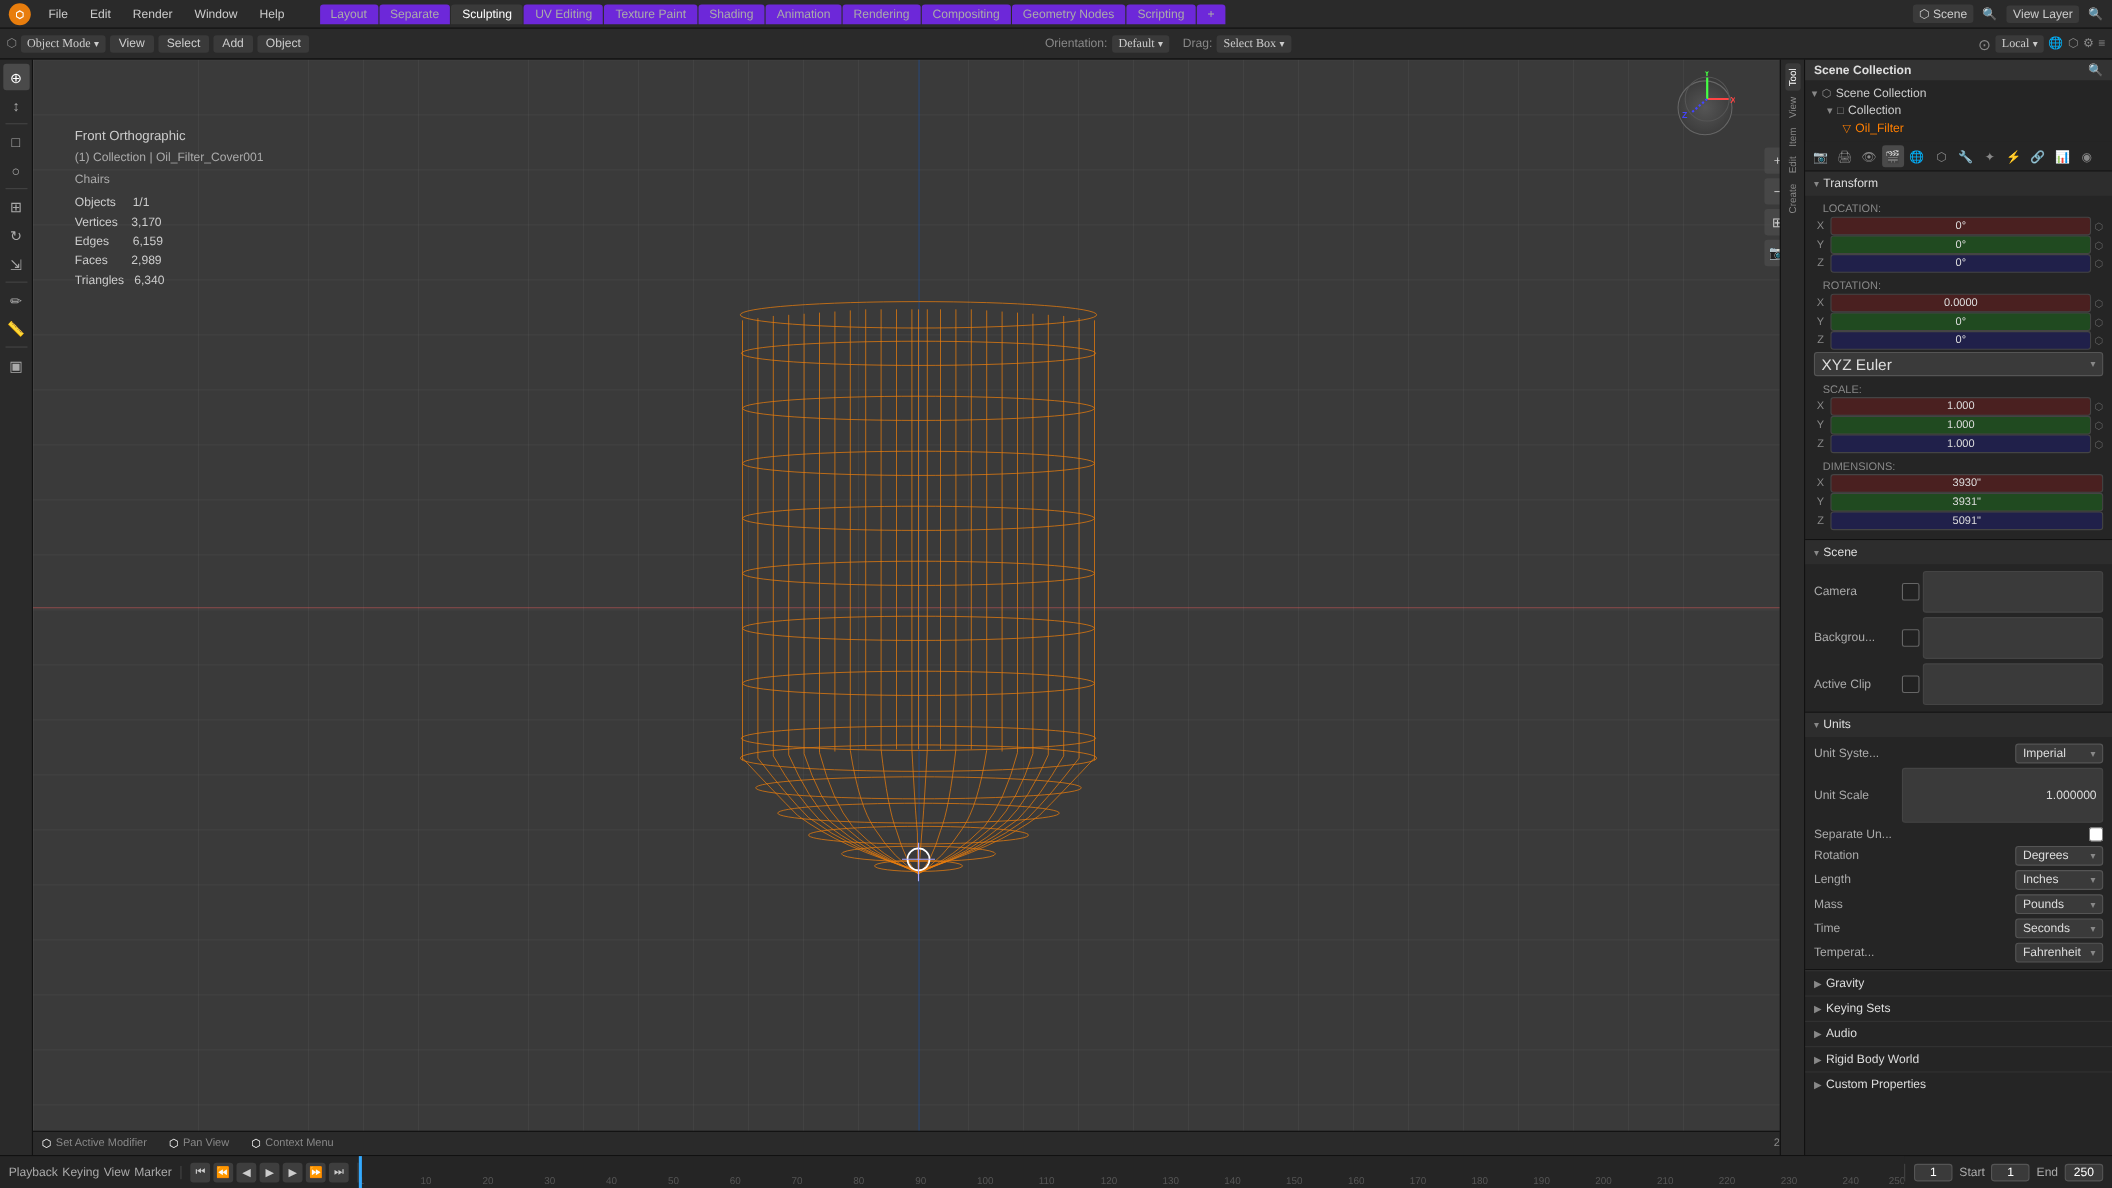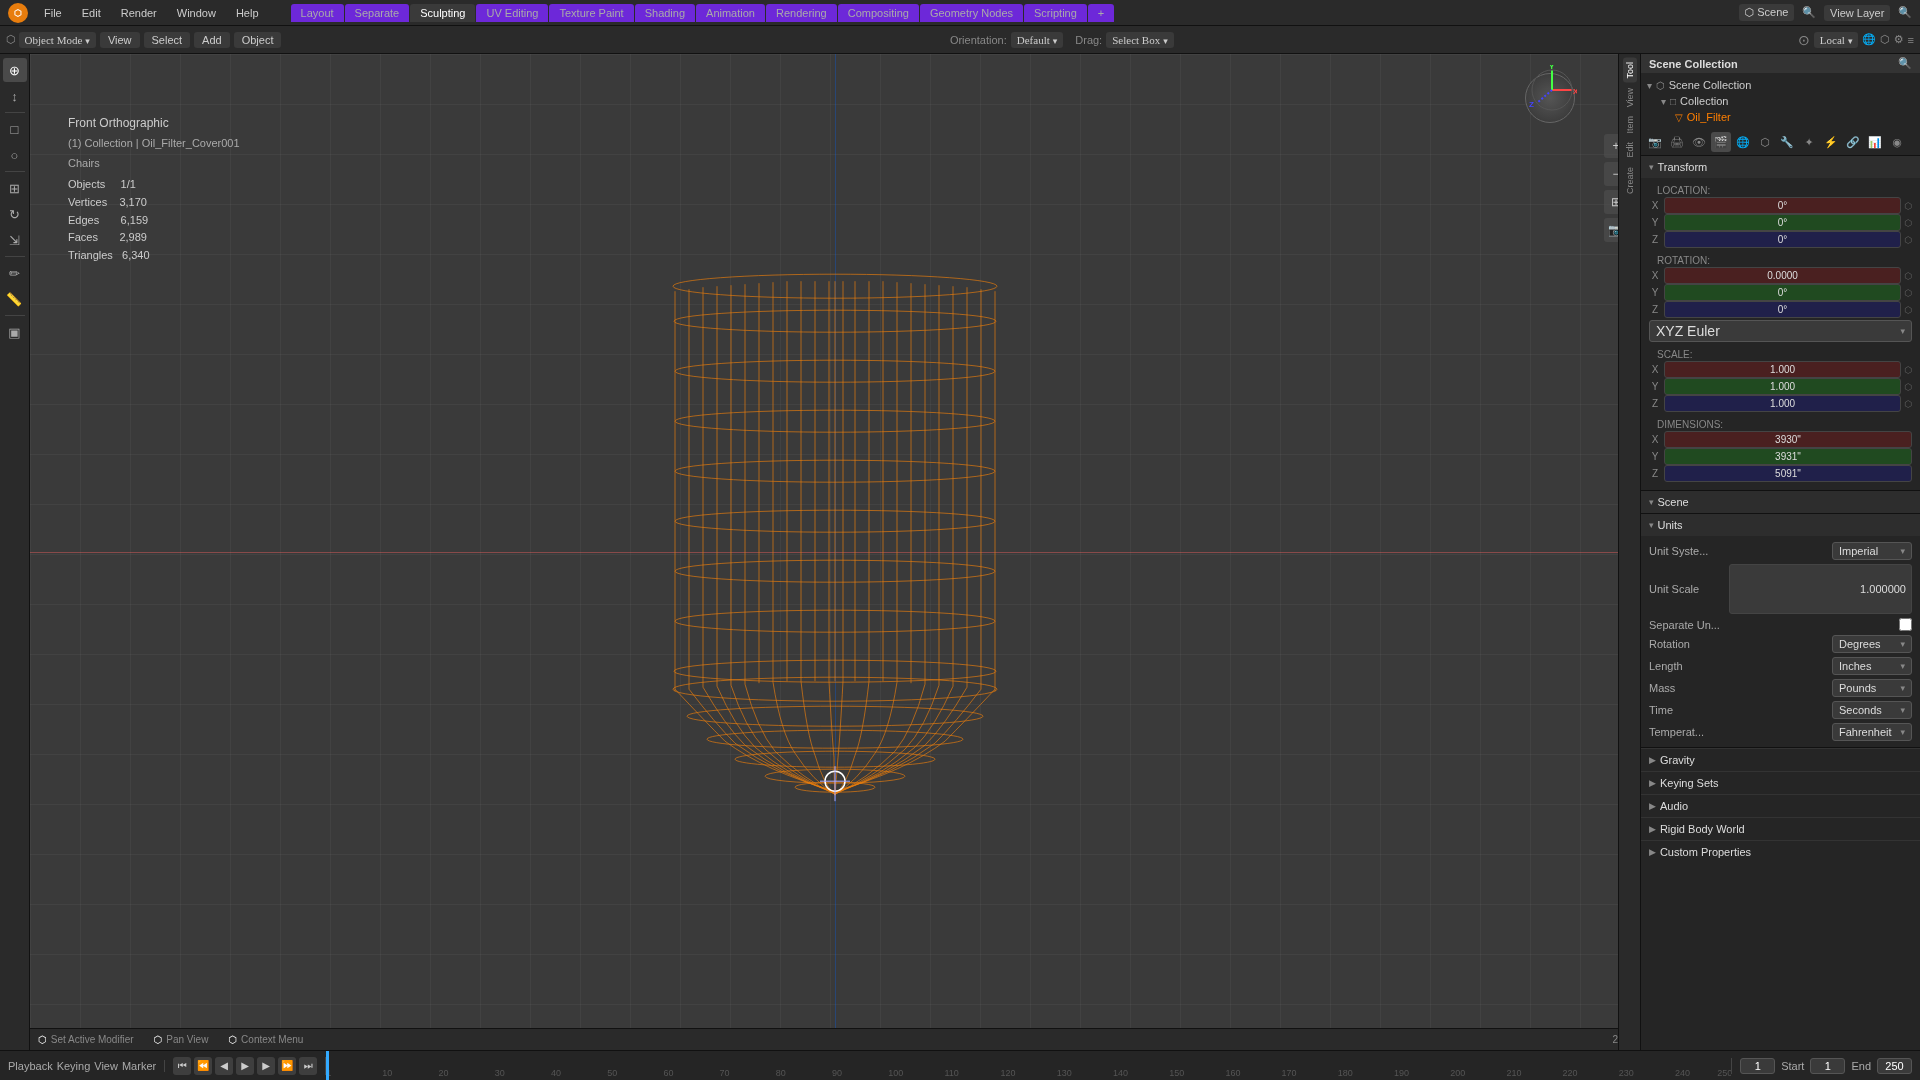--- a/index.html
+++ b/index.html
@@ -825,20 +825,43 @@
         </div>
       </div>
     </div>
   </div>
 
   <div class="prop-section">
     <div class="prop-section-header">
       <span class="collapse-arrow">▾</span>
       <span>Scene</span>
     </div>
+    <div class="prop-section-body">
+      <div class="prop-row">
+        <span class="prop-label">Camera</span>
+        <div style="display:flex;align-items:center;gap:3px;flex:1;">
+          <div class="color-swatch" style="background:#222;"></div>
+          <div class="prop-value"></div>
+        </div>
+      </div>
+      <div class="prop-row">
+        <span class="prop-label">Backgrou...</span>
+        <div style="display:flex;align-items:center;gap:3px;flex:1;">
+          <div class="color-swatch" style="background:#222;"></div>
+          <div class="prop-value"></div>
+        </div>
+      </div>
+      <div class="prop-row">
+        <span class="prop-label">Active Clip</span>
+        <div style="display:flex;align-items:center;gap:3px;flex:1;">
+          <div class="color-swatch" style="background:#222;"></div>
+          <div class="prop-value"></div>
+        </div>
+      </div>
+    </div>
   </div>
 
   <div class="prop-section">
     <div class="prop-section-header">
       <span class="collapse-arrow">▾</span>
       <span>Units</span>
     </div>
     <div class="prop-section-body">
       <div class="prop-row">
         <span class="prop-label">Unit Syste...</span>

